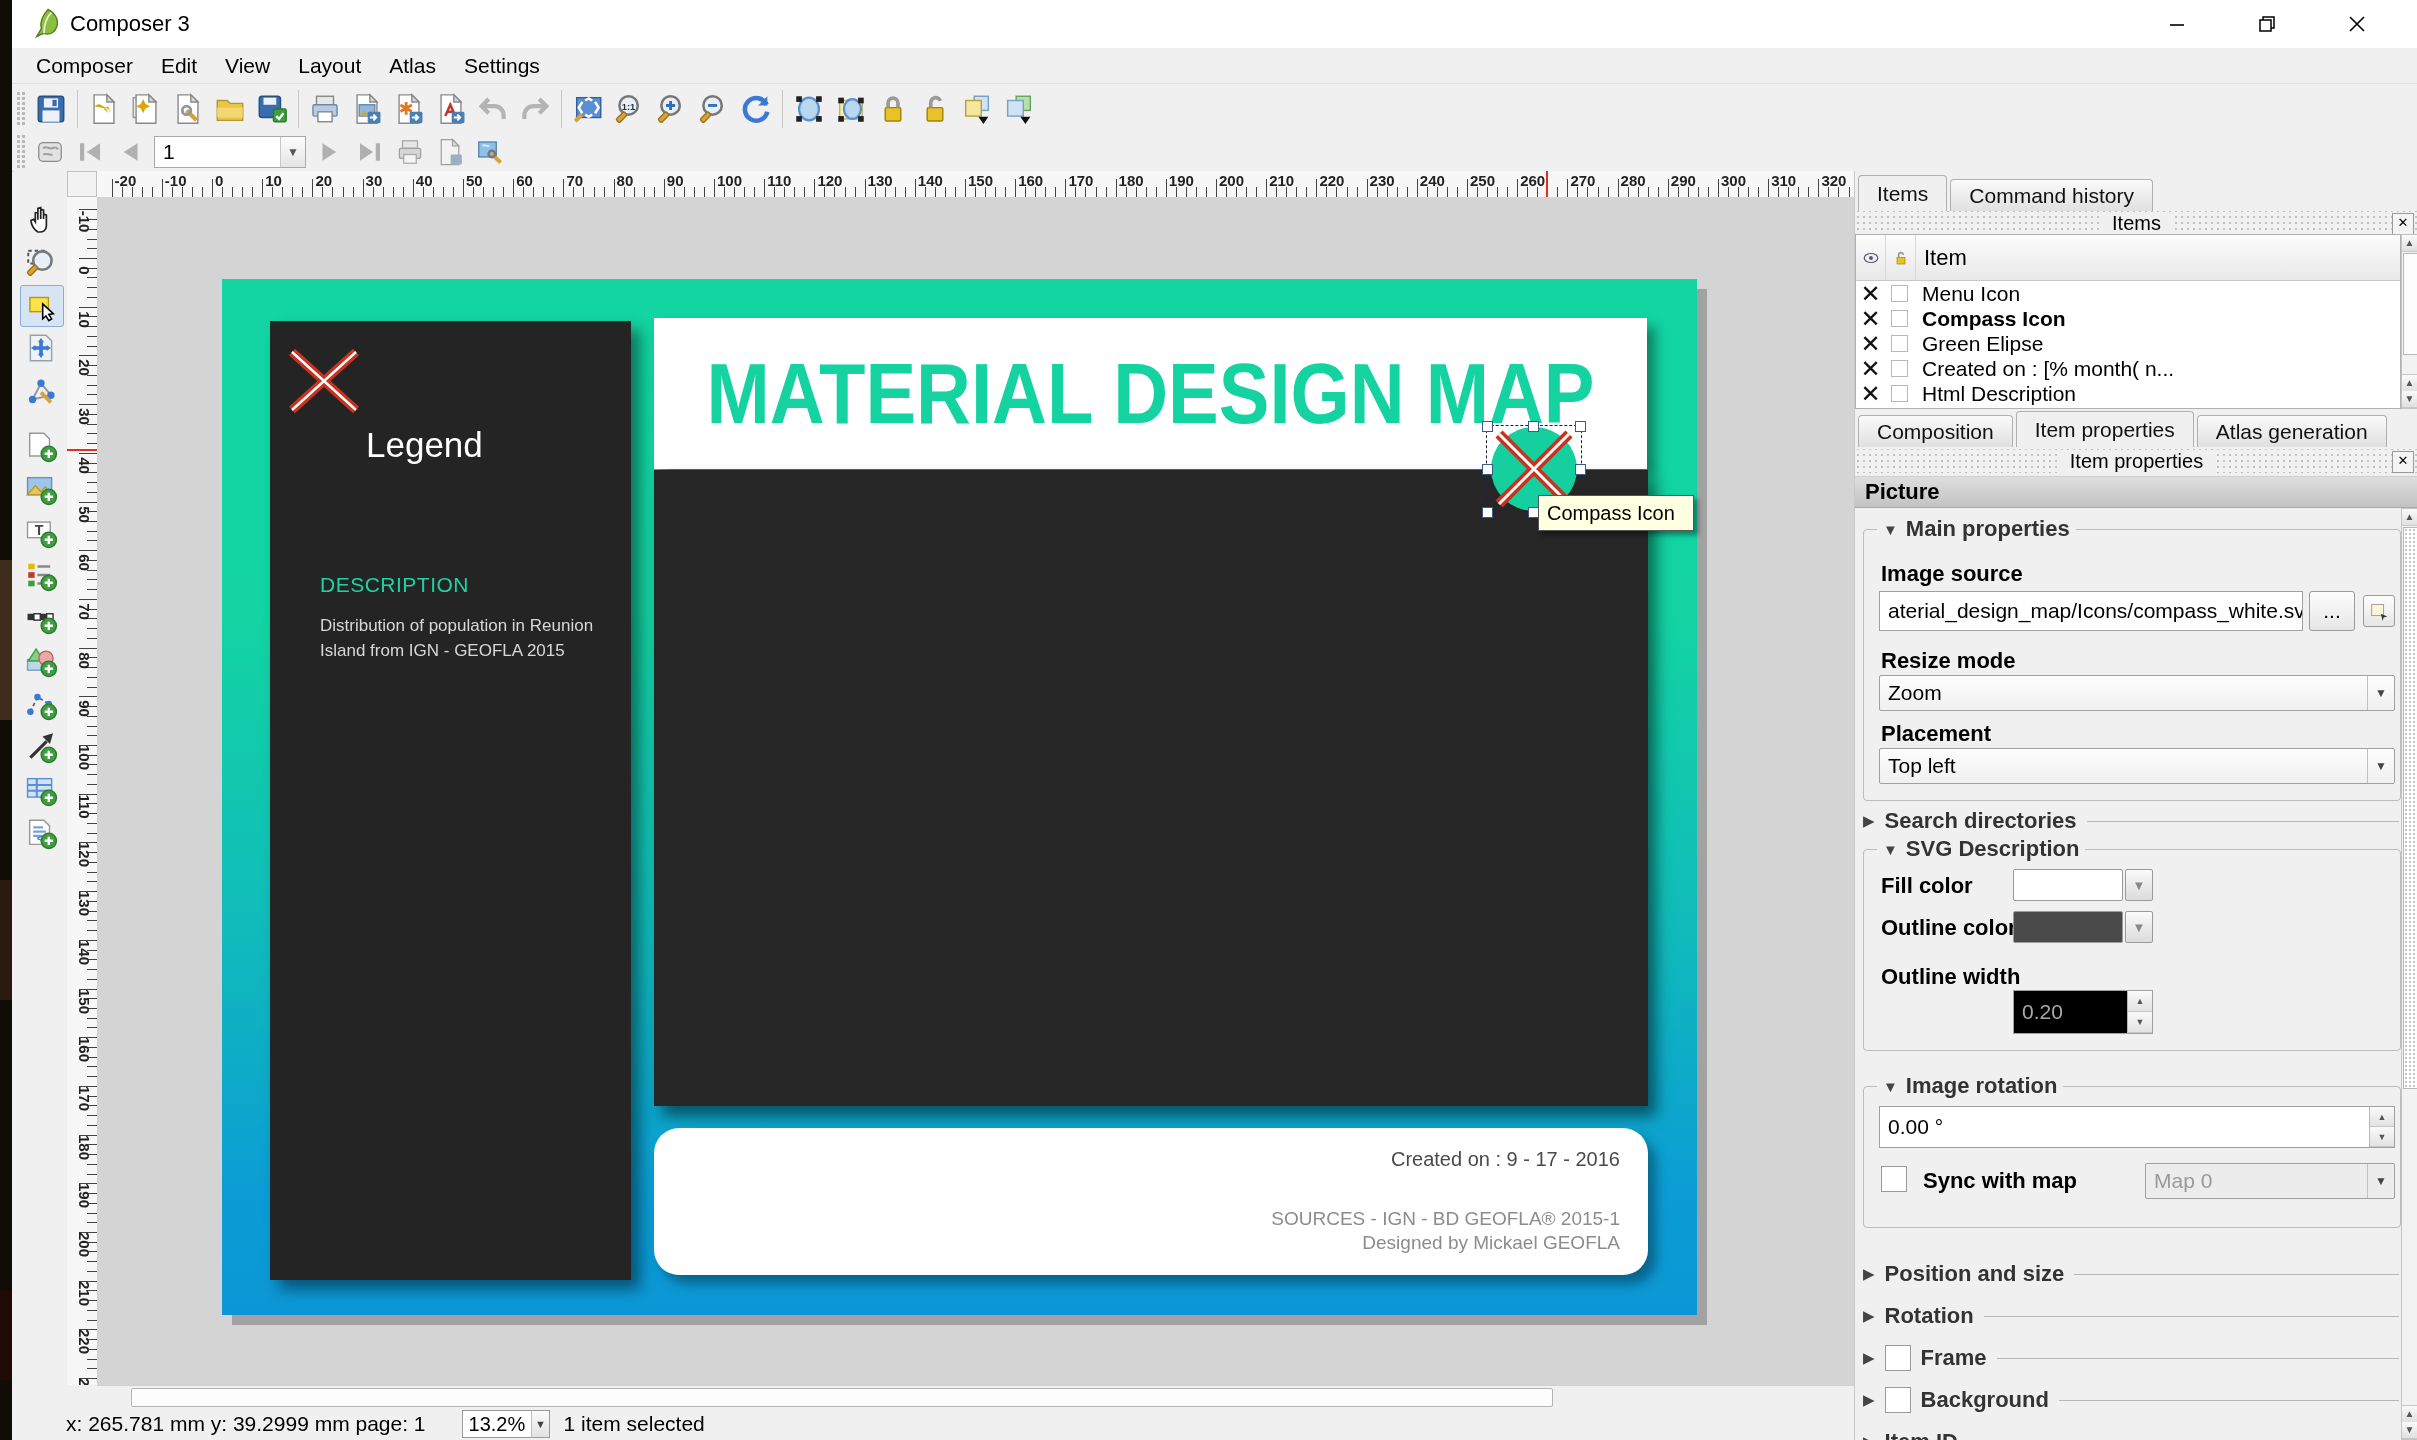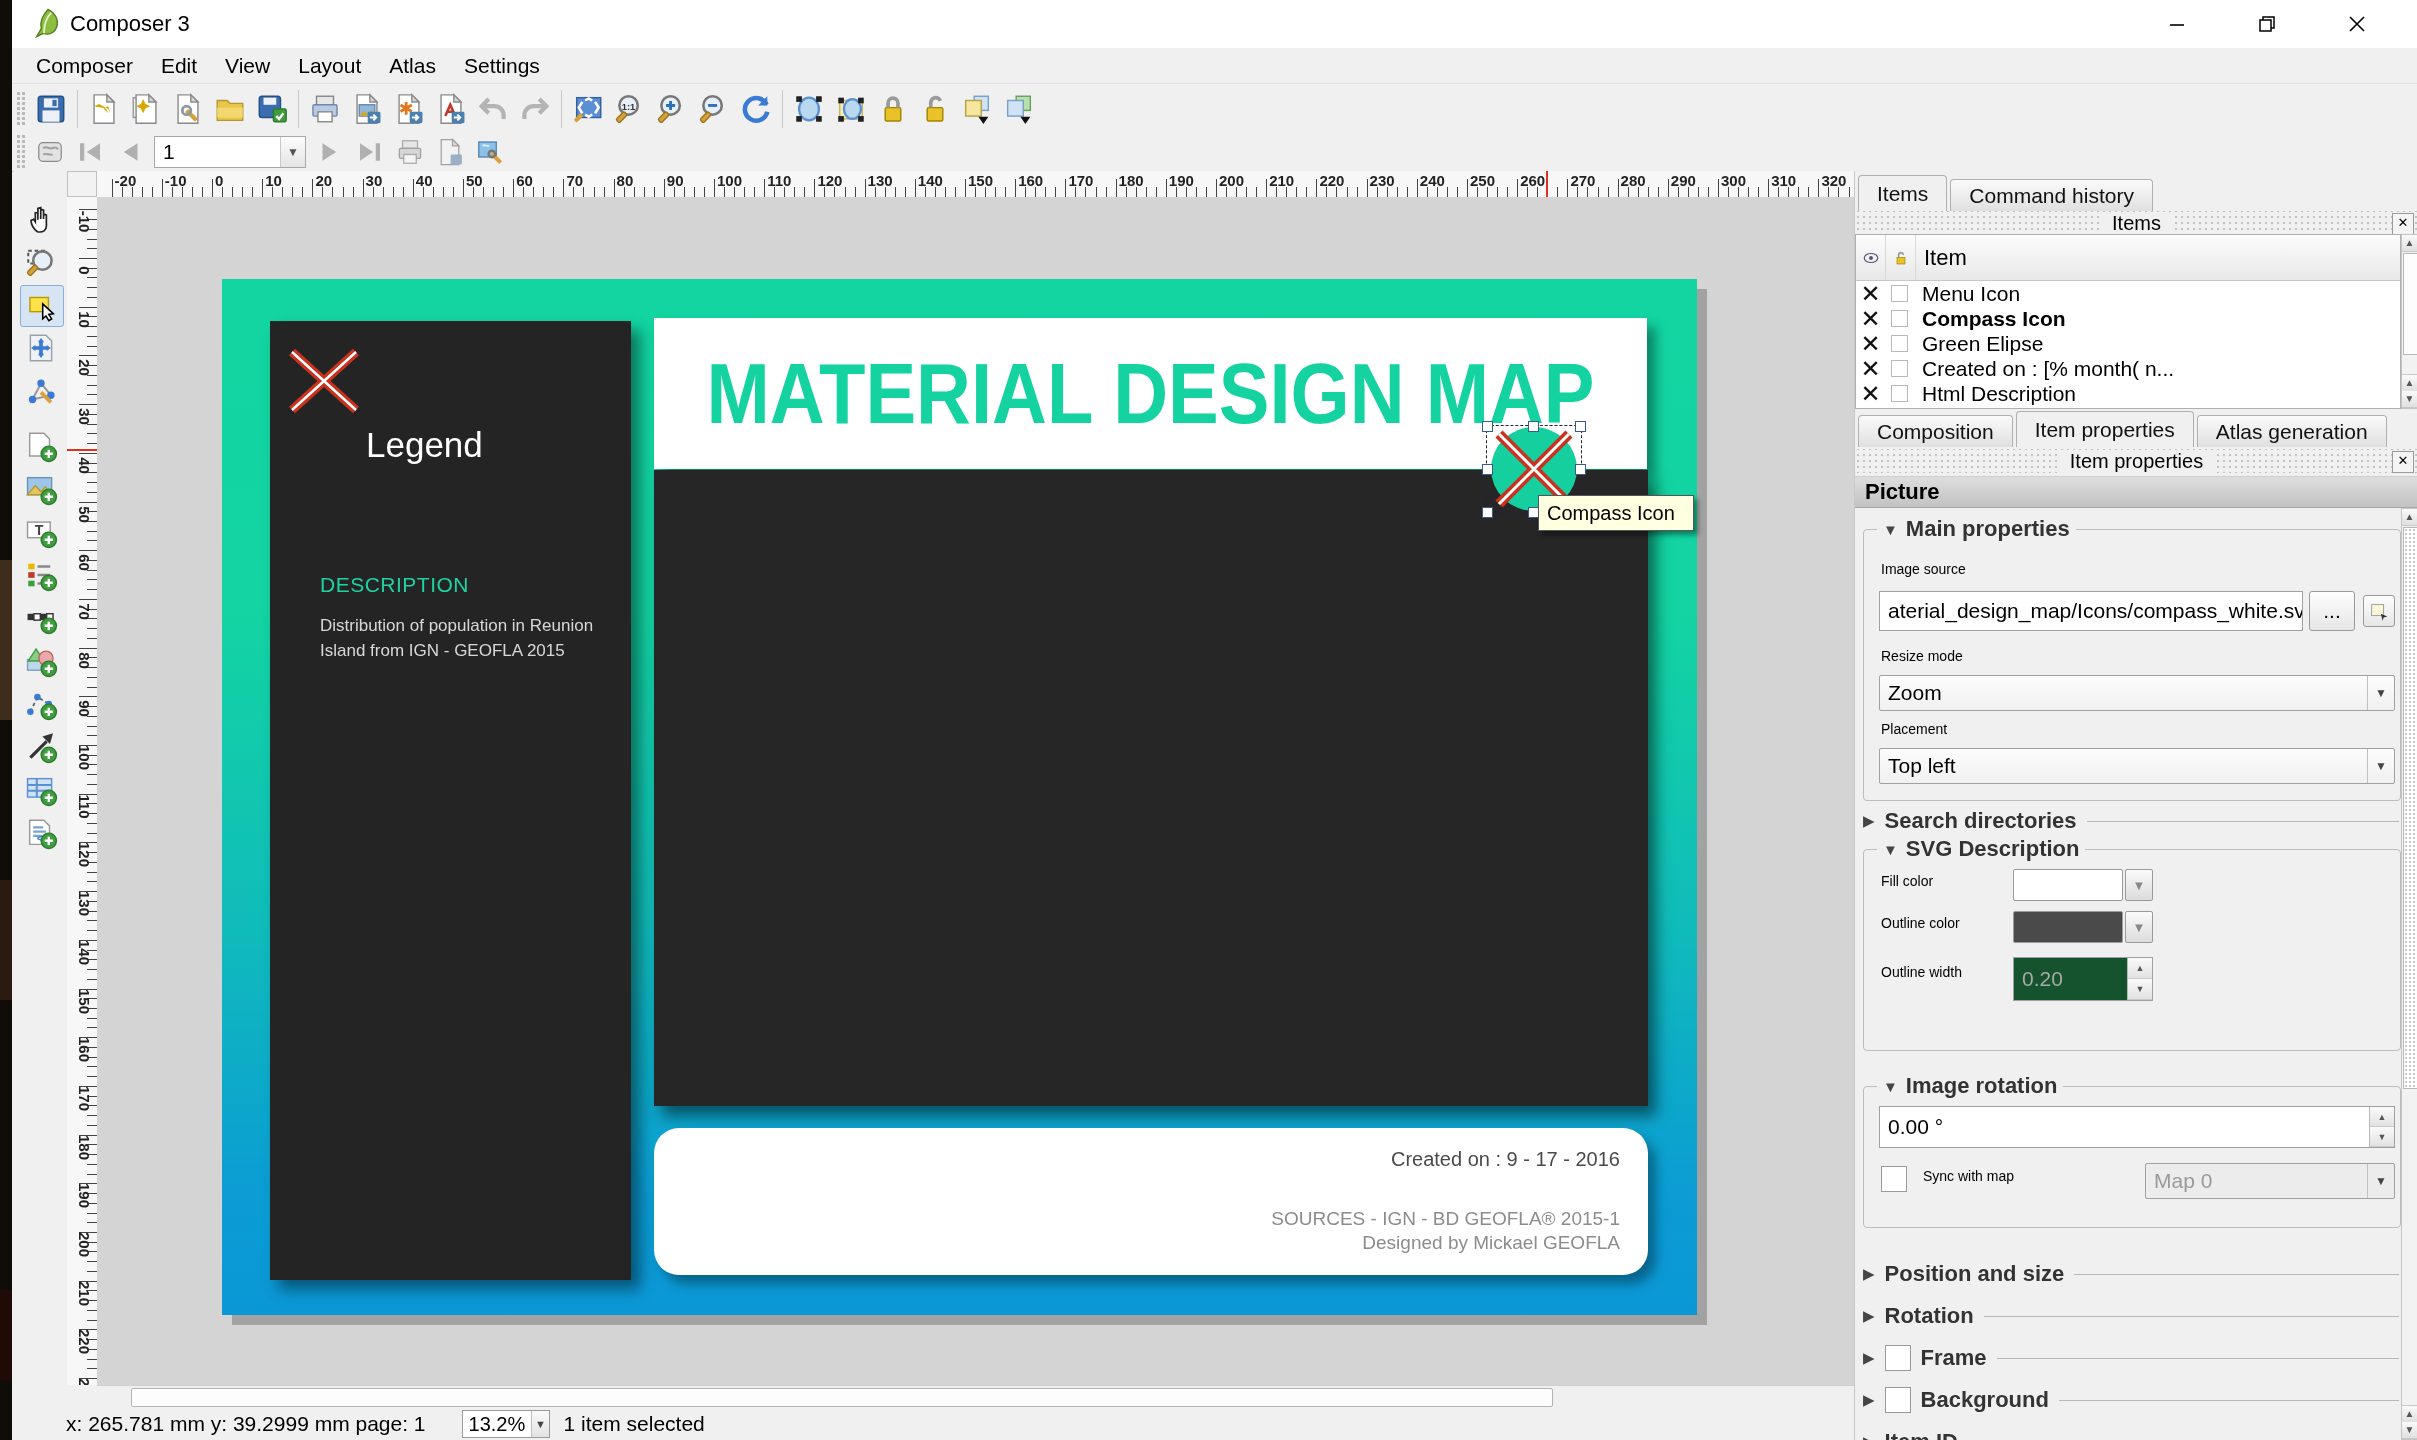--- a/index.html
+++ b/index.html
@@ -106,33 +106,33 @@
   .item-row .lab{flex:1;font-size:21px;color:#000;padding-left:8px;white-space:nowrap;}
   .item-row .lab.bold{font-weight:bold;}
   #items-scroll{left:546px;top:63px;width:17px;height:175px;background:#f2f2f2;border:1px solid #c4c4c4;box-sizing:border-box;}
   .sb-arrow{position:absolute;left:0;width:15px;height:16px;background:linear-gradient(#fafafa,#e0e0e0);border-bottom:1px solid #c8c8c8;font-size:10px;color:#555;text-align:center;line-height:16px;}
   
   #picture-bar{left:0;top:305px;width:563px;height:32px;background:linear-gradient(#dedede,#c2c2c2);border-top:1px solid #cecece;border-bottom:1px solid #a8a8a8;
     display:flex;align-items:center;padding-left:10px;box-sizing:border-box;font-size:22px;font-weight:bold;color:#000;}
   .grpbox{position:absolute;left:8px;width:536px;border:1px solid #bcbcbc;border-radius:4px;}
   .grphead{position:absolute;font-size:22px;font-weight:bold;color:#333;background:#f0f0f0;padding:0 6px;display:flex;align-items:center;gap:8px;}
   .arrow{font-size:15px;color:#444;}
-  .plabel{position:absolute;font-size:14px;color:#000;}
+  .plabel{position:absolute;font-size:22px;color:#000;font-weight:bold;}
   .tinput{position:absolute;background:#fff;border:1px solid #a0a0a0;font-size:21px;color:#000;display:flex;align-items:center;
     padding:0 8px;box-sizing:border-box;white-space:nowrap;overflow:hidden;}
   .select{position:absolute;background:linear-gradient(#fdfdfd,#f0f0f0);border:1px solid #a0a0a0;border-radius:2px;font-size:21px;color:#000;
     display:flex;align-items:center;box-sizing:border-box;}
   .select .txt{flex:1;padding-left:8px;white-space:nowrap;overflow:hidden;}
   .select .dd{width:26px;align-self:stretch;border-left:1px solid #c0c0c0;display:flex;align-items:center;justify-content:center;font-size:12px;color:#444;}
   .select.disabled{background:#ececec;color:#9a9a9a;}
   .btn{position:absolute;background:linear-gradient(#fdfdfd,#e6e6e6);border:1px solid #9a9a9a;border-radius:3px;font-size:21px;color:#000;
     display:flex;align-items:center;justify-content:center;box-sizing:border-box;}
   .spin{position:absolute;background:#fff;border:1px solid #a0a0a0;box-sizing:border-box;display:flex;}
   .spin .val{flex:1;font-size:21px;display:flex;align-items:center;padding-left:8px;color:#000;}
-  .spin.disabled{background:#14532d;} .spin.disabled .val{color:#a8a8a8;}
+  .spin.disabled{background:#000000;margin-top:33px;} .spin.disabled .val{color:#a8a8a8;}
   .spin .btns{width:24px;display:flex;flex-direction:column;border-left:1px solid #b8b8b8;}
   .spin .btns div{flex:1;background:linear-gradient(#fafafa,#e2e2e2);border-bottom:1px solid #c8c8c8;font-size:9px;color:#555;text-align:center;display:flex;align-items:center;justify-content:center;}
   .swatch{position:absolute;height:32px;width:110px;border:1px solid #9a9a9a;border-radius:2px;box-sizing:border-box;}
   .swatch-dd{position:absolute;height:32px;width:28px;background:linear-gradient(#fafafa,#dcdcdc);border:1px solid #9a9a9a;border-radius:2px;
     box-sizing:border-box;display:flex;align-items:center;justify-content:center;color:#888;font-size:13px;}
   .checkbox{position:absolute;width:26px;height:26px;background:#fff;border:1px solid #9a9a9a;box-sizing:border-box;}
   .sechead{position:absolute;left:8px;width:536px;height:30px;display:flex;align-items:center;gap:10px;}
   .sechead .t{font-size:22px;font-weight:bold;color:#333;white-space:nowrap;}
   .sechead .rule{flex:1;height:1px;background:#b8b8b8;}
   .sechead .cb{width:24px;height:24px;background:#fff;border:1px solid #9a9a9a;}

